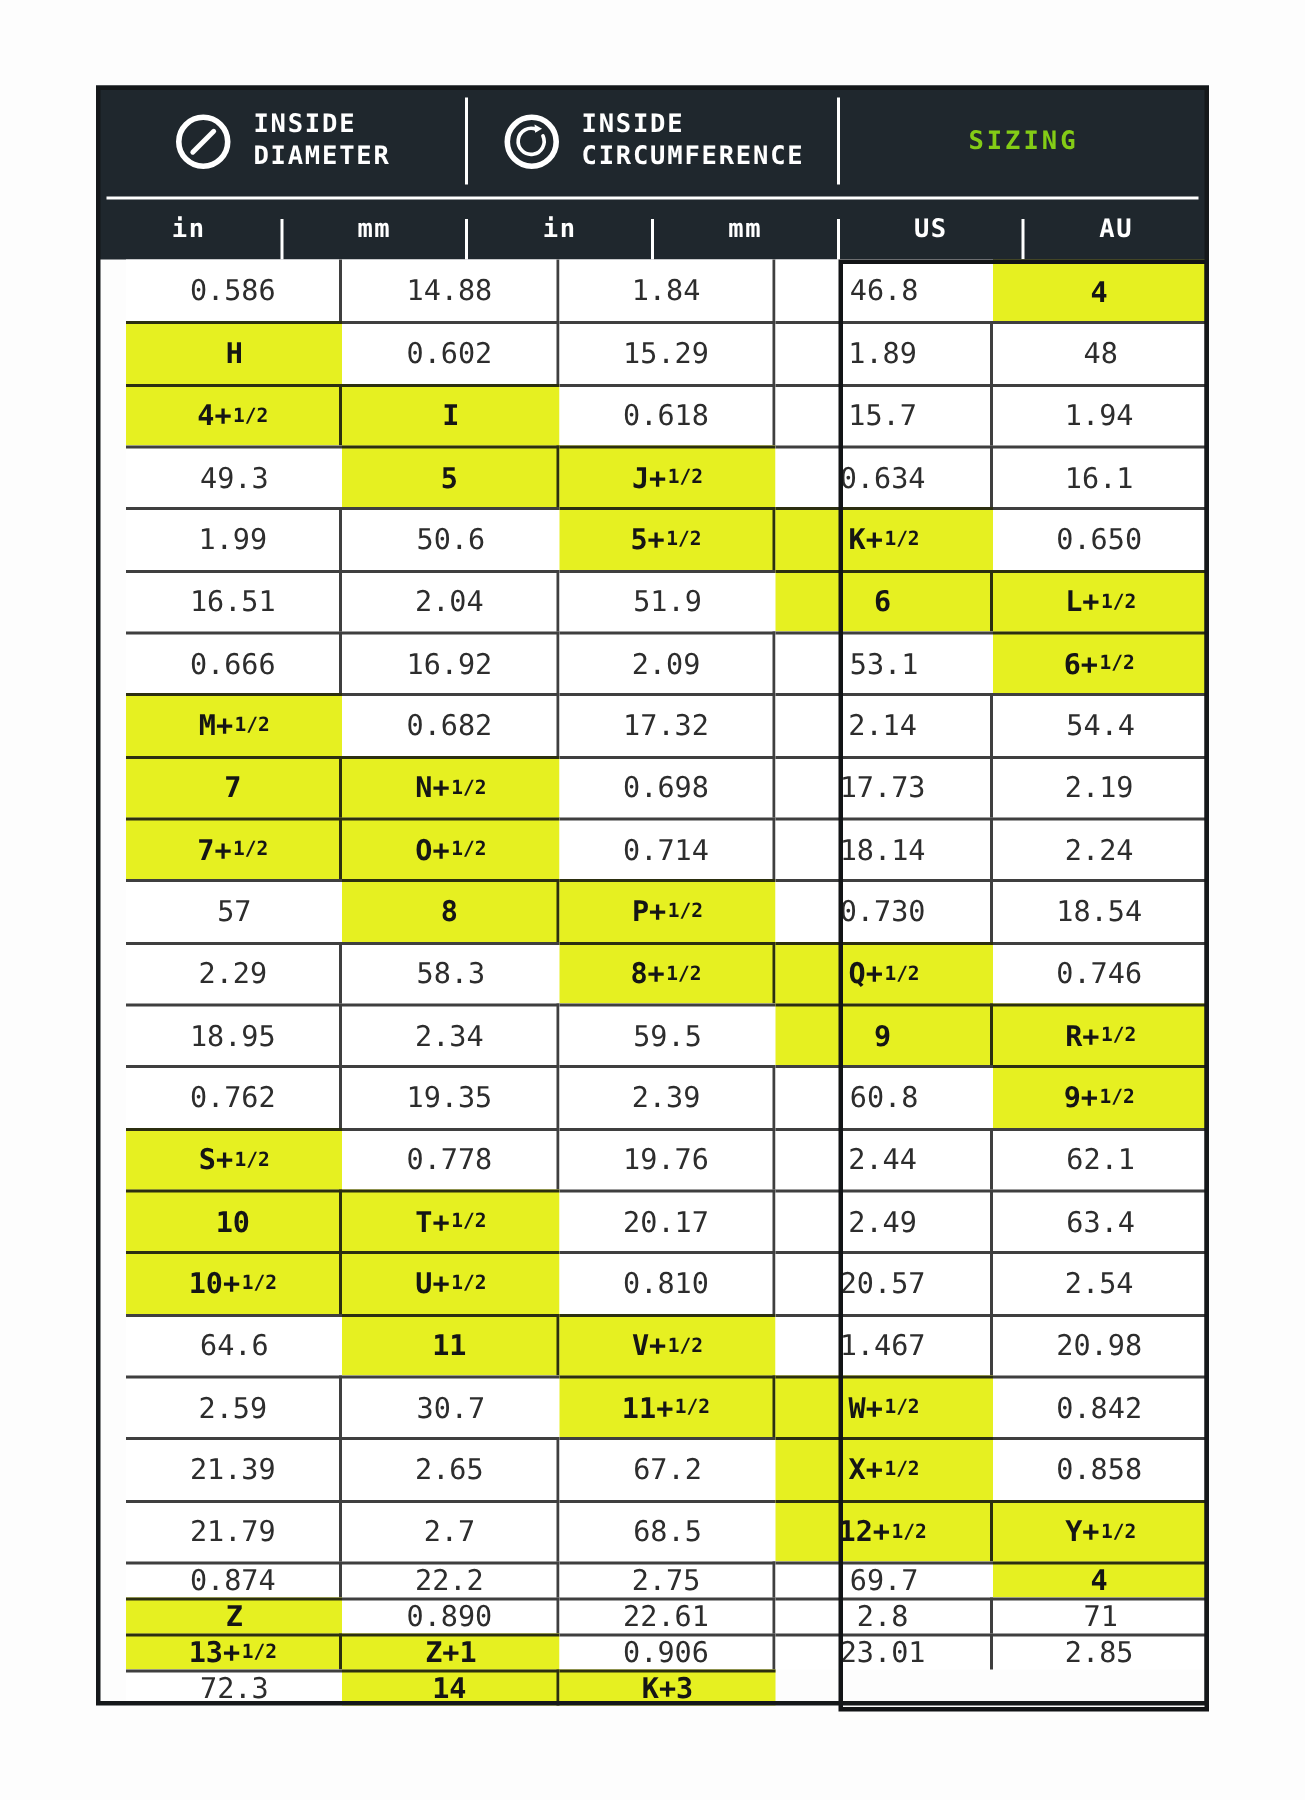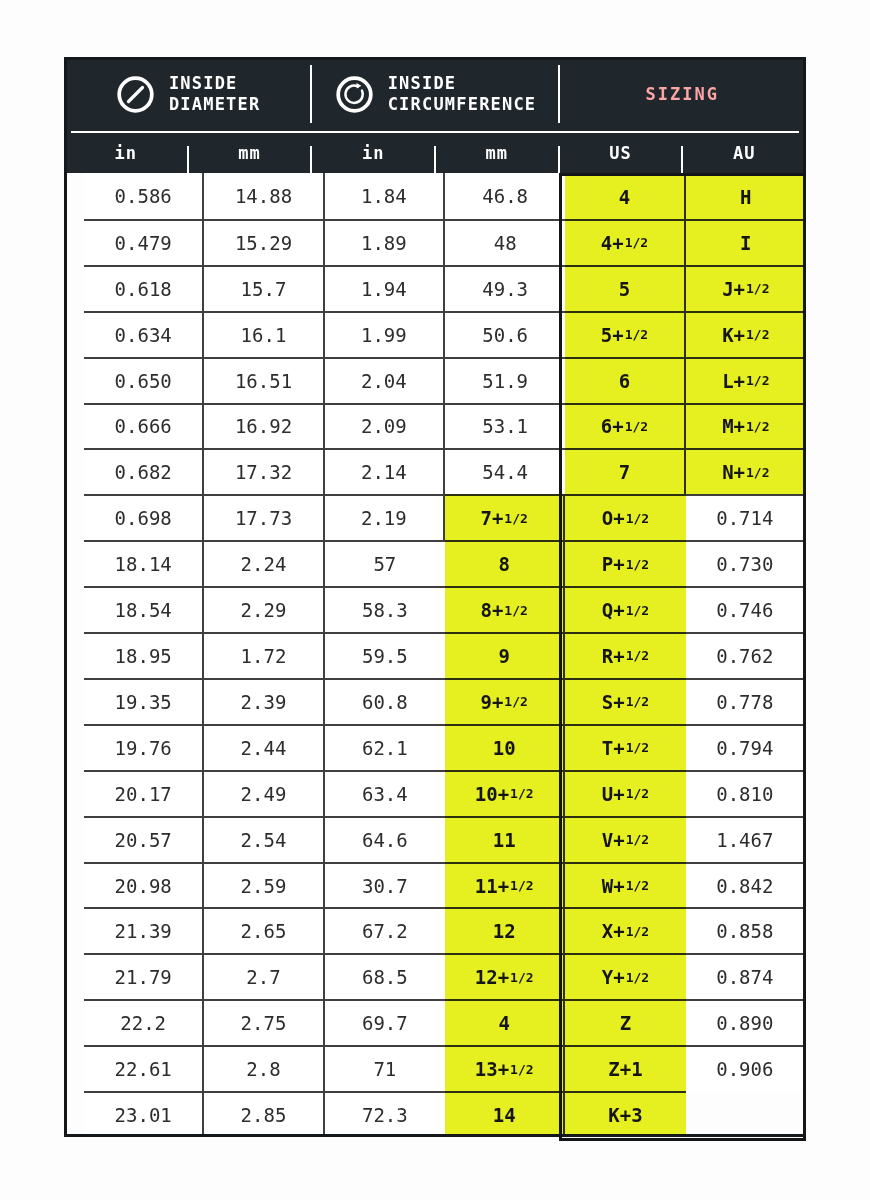--- a/index.html
+++ b/index.html
@@ -49,21 +49,21 @@
     font-weight: bold;
     font-size: 17px;
     letter-spacing: 1.2px;
     line-height: 21px;
     white-space: nowrap;
   }
   .sizing-label {
     font-weight: bold;
     font-size: 17px;
     letter-spacing: 2px;
-    color: #fca5a5;
+    color: #84cc16;
   }
   .vdiv {
     position: absolute;
     top: 8px;
     width: 2px;
     height: 58px;
     background: #fff;
   }
   .vdiv.d1 { left: calc(33.3333% - 1px); }
   .vdiv.d2 { left: calc(66.6667% - 1px); }
@@ -100,21 +100,21 @@
     width: 2px;
     height: 27px;
     background: #fff;
   }
   
   .data-grid {
     position: absolute;
     top: 116px; left: 0; right: 0;
     height: 964px;
     display: grid;
-    grid-template-columns: repeat(6, 1fr);
+    grid-template-columns: repeat(5, 1fr);
     grid-template-rows: repeat(21, 1fr);
     padding-left: 20px;
   }
   .cell {
     display: flex;
     align-items: center;
     justify-content: center;
     background: #fff;
     color: #2d2d2d;
     font-size: 19px;
@@ -209,21 +209,21 @@
       </div>
     </div>
 
     <div class="data-grid">
         <div class="cell c0 r0">0.586</div>
         <div class="cell c1 r0">14.88</div>
         <div class="cell c2 r0">1.84</div>
         <div class="cell c3 r0">46.8</div>
         <div class="cell c4 sizing r0">4</div>
         <div class="cell c5 sizing r0">H</div>
-        <div class="cell c0">0.479</div>
+        <div class="cell c0">0.602</div>
         <div class="cell c1">15.29</div>
         <div class="cell c2">1.89</div>
         <div class="cell c3">48</div>
         <div class="cell c4 sizing">
           <span>4+</span>
           <span class="frac">1/2</span>
         </div>
         <div class="cell c5 sizing">I</div>
         <div class="cell c0">0.618</div>
         <div class="cell c1">15.7</div>
@@ -303,21 +303,21 @@
         <div class="cell c4 sizing">
           <span>8+</span>
           <span class="frac">1/2</span>
         </div>
         <div class="cell c5 sizing">
           <span>Q+</span>
           <span class="frac">1/2</span>
         </div>
         <div class="cell c0">0.746</div>
         <div class="cell c1">18.95</div>
-        <div class="cell c2">1.72</div>
+        <div class="cell c2">2.34</div>
         <div class="cell c3">59.5</div>
         <div class="cell c4 sizing">9</div>
         <div class="cell c5 sizing">
           <span>R+</span>
           <span class="frac">1/2</span>
         </div>
         <div class="cell c0">0.762</div>
         <div class="cell c1">19.35</div>
         <div class="cell c2">2.39</div>
         <div class="cell c3">60.8</div>
@@ -331,21 +331,20 @@
         </div>
         <div class="cell c0">0.778</div>
         <div class="cell c1">19.76</div>
         <div class="cell c2">2.44</div>
         <div class="cell c3">62.1</div>
         <div class="cell c4 sizing">10</div>
         <div class="cell c5 sizing">
           <span>T+</span>
           <span class="frac">1/2</span>
         </div>
-        <div class="cell c0">0.794</div>
         <div class="cell c1">20.17</div>
         <div class="cell c2">2.49</div>
         <div class="cell c3">63.4</div>
         <div class="cell c4 sizing">
           <span>10+</span>
           <span class="frac">1/2</span>
         </div>
         <div class="cell c5 sizing">
           <span>U+</span>
           <span class="frac">1/2</span>
@@ -368,21 +367,20 @@
           <span class="frac">1/2</span>
         </div>
         <div class="cell c5 sizing">
           <span>W+</span>
           <span class="frac">1/2</span>
         </div>
         <div class="cell c0">0.842</div>
         <div class="cell c1">21.39</div>
         <div class="cell c2">2.65</div>
         <div class="cell c3">67.2</div>
-        <div class="cell c4 sizing">12</div>
         <div class="cell c5 sizing">
           <span>X+</span>
           <span class="frac">1/2</span>
         </div>
         <div class="cell c0">0.858</div>
         <div class="cell c1">21.79</div>
         <div class="cell c2">2.7</div>
         <div class="cell c3">68.5</div>
         <div class="cell c4 sizing">
           <span>12+</span>

